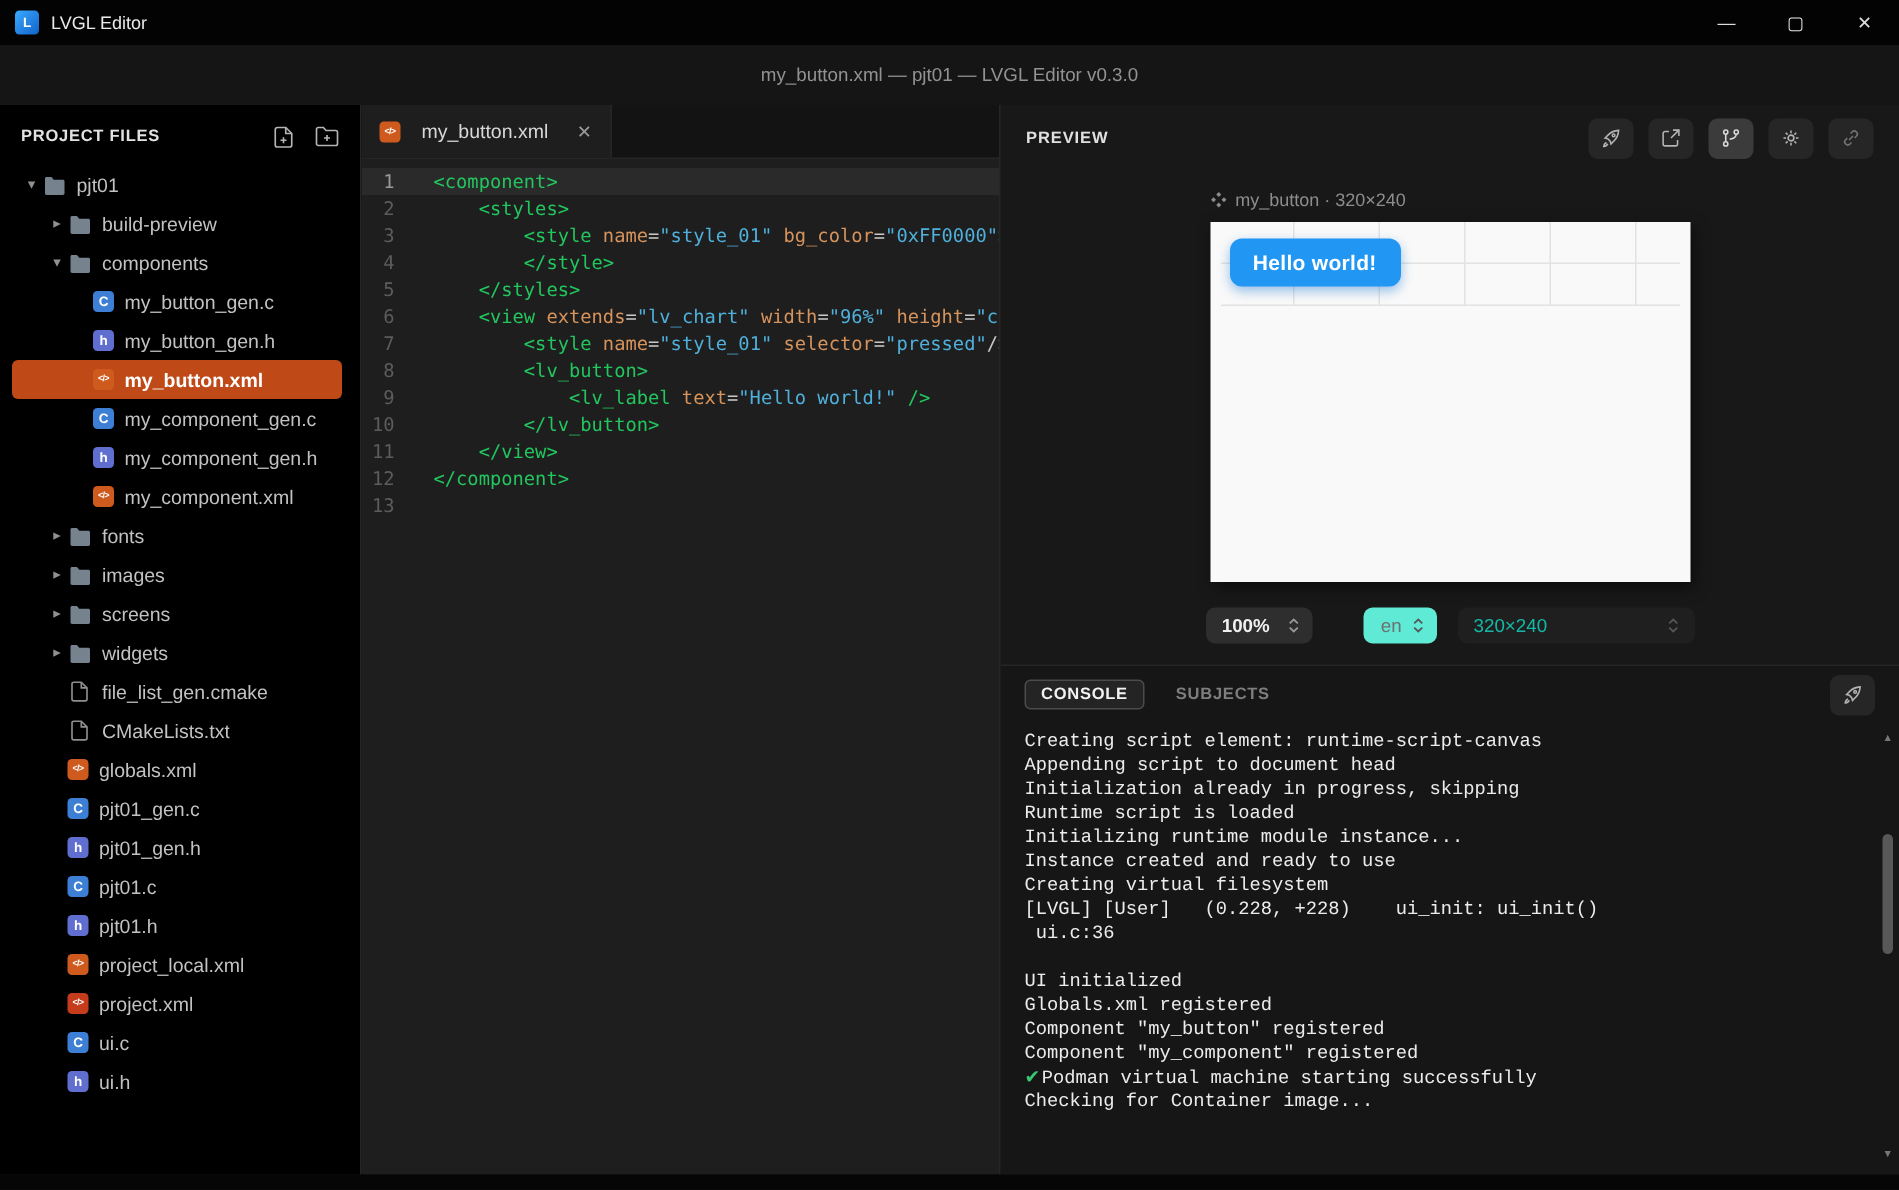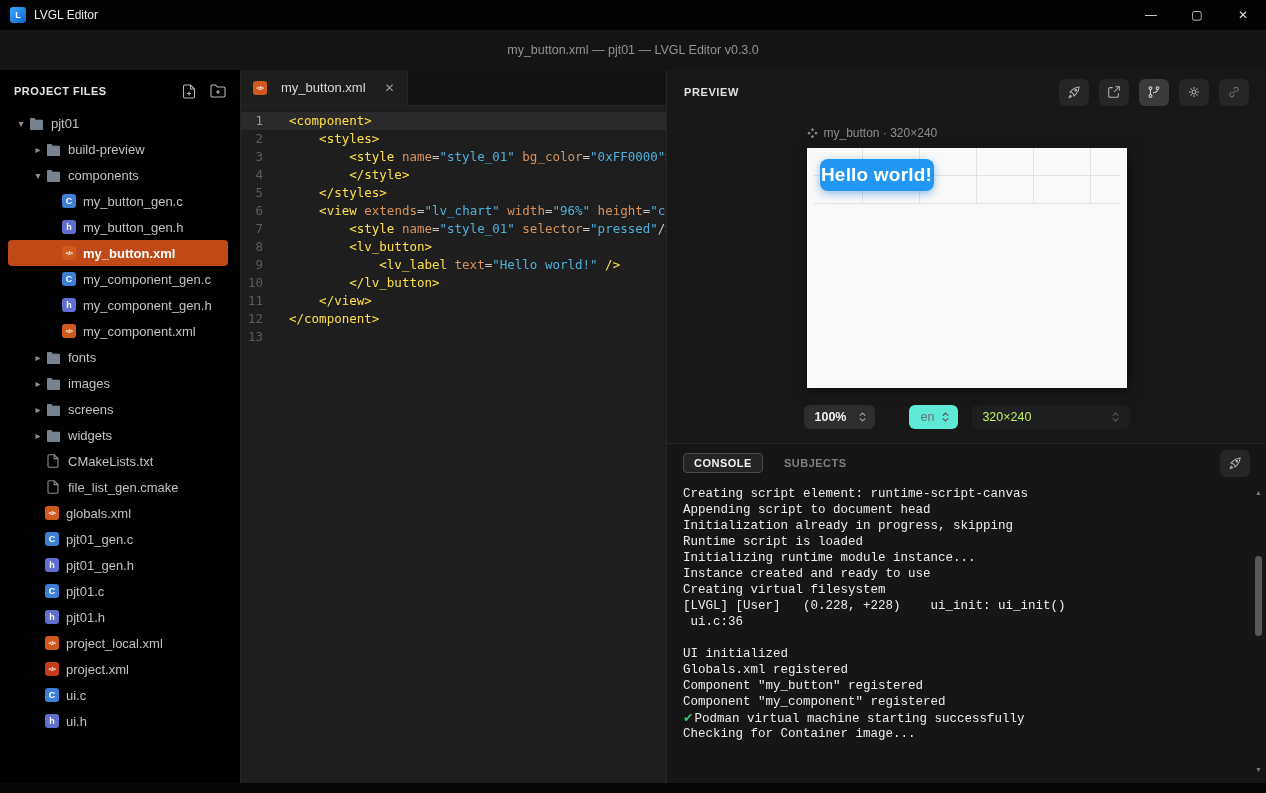--- a/index.html
+++ b/index.html
@@ -52,21 +52,21 @@
   .editor { width:425px; flex:0 0 425px; background:#1e1e1e; display:flex; flex-direction:column; overflow:hidden; }
   .tabbar { height:36px; flex:0 0 36px; background:#131313; display:flex; border-bottom:1px solid #262626; }
   .tab { display:flex; align-items:center; padding:0 12px; background:#1e1e1e; border-right:1px solid #262626; color:#d8d8d8; font-size:13px; gap:7px; }
   .tab-close { color:#9a9a9a; font-size:12px; margin-left:12px; }
   .code-area { flex:1; overflow:hidden; padding-top:6px; font-family:"DejaVu Sans Mono", monospace; font-size:12.5px; line-height:18px; }
   .code-line { display:flex; height:18px; white-space:pre; }
   .code-line.active { background:#2a2a2a; }
   .ln { flex:0 0 34px; width:34px; text-align:right; padding-right:12px; color:#5c5c5c; }
   .active .ln { color:#9a9a9a; }
   .code-text { flex:1; overflow:hidden; padding-left:14px; color:#d4d4d4; }
-  .tok-tag  { color:#fde047; }
+  .tok-tag  { color:#22c55e; }
   .tok-attr { color:#d7935c; }
   .tok-str  { color:#4fb0dc; }
   .tok-punct{ color:#c8c8c8; }
   .tok-plain{ color:#d4d4d4; }
 
   
   .right { flex:1; background:#181818; border-left:1px solid #262626; display:flex; flex-direction:column; min-width:0; overflow:hidden; }
   .preview-header { height:44px; flex:0 0 44px; display:flex; align-items:center; padding:0 17px; }
   .preview-title { font-size:11px; font-weight:700; letter-spacing:.6px; color:#e0e0e0; }
   .preview-toolbar { margin-left:auto; display:flex; gap:10px; }
@@ -74,28 +74,28 @@
               display:flex; align-items:center; justify-content:center; }
   .tool-btn.active { background:#3b3b3b; color:#dadada; }
   .tool-btn.dim { color:#737373; }
 
   .preview-stage { display:flex; flex-direction:column; align-items:center; }
   .stage-inner { width:320px; }
   .canvas-label { display:flex; align-items:center; gap:6px; font-size:12px; color:#8d8d8d; margin:12px 0 8px; }
   .canvas { width:320px; height:240px; background:#f9f9f9; position:relative; box-shadow:2px 3px 10px rgba(0,0,0,.55); }
   .grid-svg { position:absolute; left:7px; top:0; }
   .lv-button { position:absolute; left:13px; top:11px; width:114px; height:32px; border-radius:8px;
-               background:#2196f3; color:#fff; font-size:19px; font-weight:700; letter-spacing:.2px;
+               background:#2196f3; color:#fff; font-size:14px; font-weight:700; letter-spacing:.2px;
                display:flex; align-items:center; justify-content:center; box-shadow:0 3px 8px rgba(25,118,210,.45); }
 
   .preview-controls { width:326px; display:flex; align-items:center; margin:17px auto 0; }
   .ctl { border-radius:6px; display:flex; align-items:center; font-size:12.5px; }
   .zoom-ctl { background:#2e2e2e; color:#f0f0f0; font-weight:600; padding:5px 8px 5px 11px; gap:12px; }
   .lang-ctl { background:#5eead4; color:#6f6f6f; padding:5px 8px 5px 11px; gap:7px; margin-left:34px;justify-content:space-between; }
-  .size-ctl { background:#1f1f1f; color:#bef264; padding:5px 10px; flex:1; margin-left:14px; }
+  .size-ctl { background:#1f1f1f; color:#14b8a6; padding:5px 10px; flex:1; margin-left:14px; }
   .size-ctl .stepper { margin-left:auto; }
   .stepper { display:flex; align-items:center; color:#9a9a9a; }
   .lang-ctl .stepper, .size-ctl .stepper { color:#565656; }
 
   
   .console { flex:1; min-height:0; border-top:1px solid #262626; margin-top:14px; display:flex; flex-direction:column; position:relative; background:#161616;justify-content:flex-end; }
   .console-header { height:38px; flex:0 0 38px; display:flex; align-items:center; padding:0 16px; }
   .console-tab { border:1px solid #4b4b4b; background:#242424; border-radius:4px; padding:3px 10px;
                  font-size:11px; font-weight:700; letter-spacing:.5px; color:#f2f2f2; }
   .console-tab.inactive { border:1px solid transparent; background:none; color:#7e7e7e; margin-left:10px; }
@@ -250,31 +250,31 @@
             <span class="tree-label">widgets</span>
           </div>
           <div class="tree-row" style="padding-left: 23px;">
             <span class="chev"></span>
             <span class="ficon">
               <svg width="12" height="14" viewBox="0 0 12 14" fill="none" stroke="#8f8f8f" stroke-width="1.1">
                 <path d="M7.2.8H2.2C1.5.8 1 1.3 1 2v10c0 .7.5 1.2 1.2 1.2h7.6c.7 0 1.2-.5 1.2-1.2V4.6L7.2.8z"></path>
                 <path d="M7.2.8v3.8H11"></path>
               </svg>
             </span>
-            <span class="tree-label">CMakeLists.txt</span>
+            <span class="tree-label">file_list_gen.cmake</span>
           </div>
           <div class="tree-row" style="padding-left: 23px;">
             <span class="chev"></span>
             <span class="ficon">
               <svg width="12" height="14" viewBox="0 0 12 14" fill="none" stroke="#8f8f8f" stroke-width="1.1">
                 <path d="M7.2.8H2.2C1.5.8 1 1.3 1 2v10c0 .7.5 1.2 1.2 1.2h7.6c.7 0 1.2-.5 1.2-1.2V4.6L7.2.8z"></path>
                 <path d="M7.2.8v3.8H11"></path>
               </svg>
             </span>
-            <span class="tree-label">file_list_gen.cmake</span>
+            <span class="tree-label">CMakeLists.txt</span>
           </div>
           <div class="tree-row" style="padding-left: 23px;">
             <span class="chev"></span>
             <span class="fbadge b-xml">&lt;/&gt;</span>
             <span class="tree-label">globals.xml</span>
           </div>
           <div class="tree-row" style="padding-left: 23px;">
             <span class="chev"></span>
             <span class="fbadge b-c">C</span>
             <span class="tree-label">pjt01_gen.c</span>

